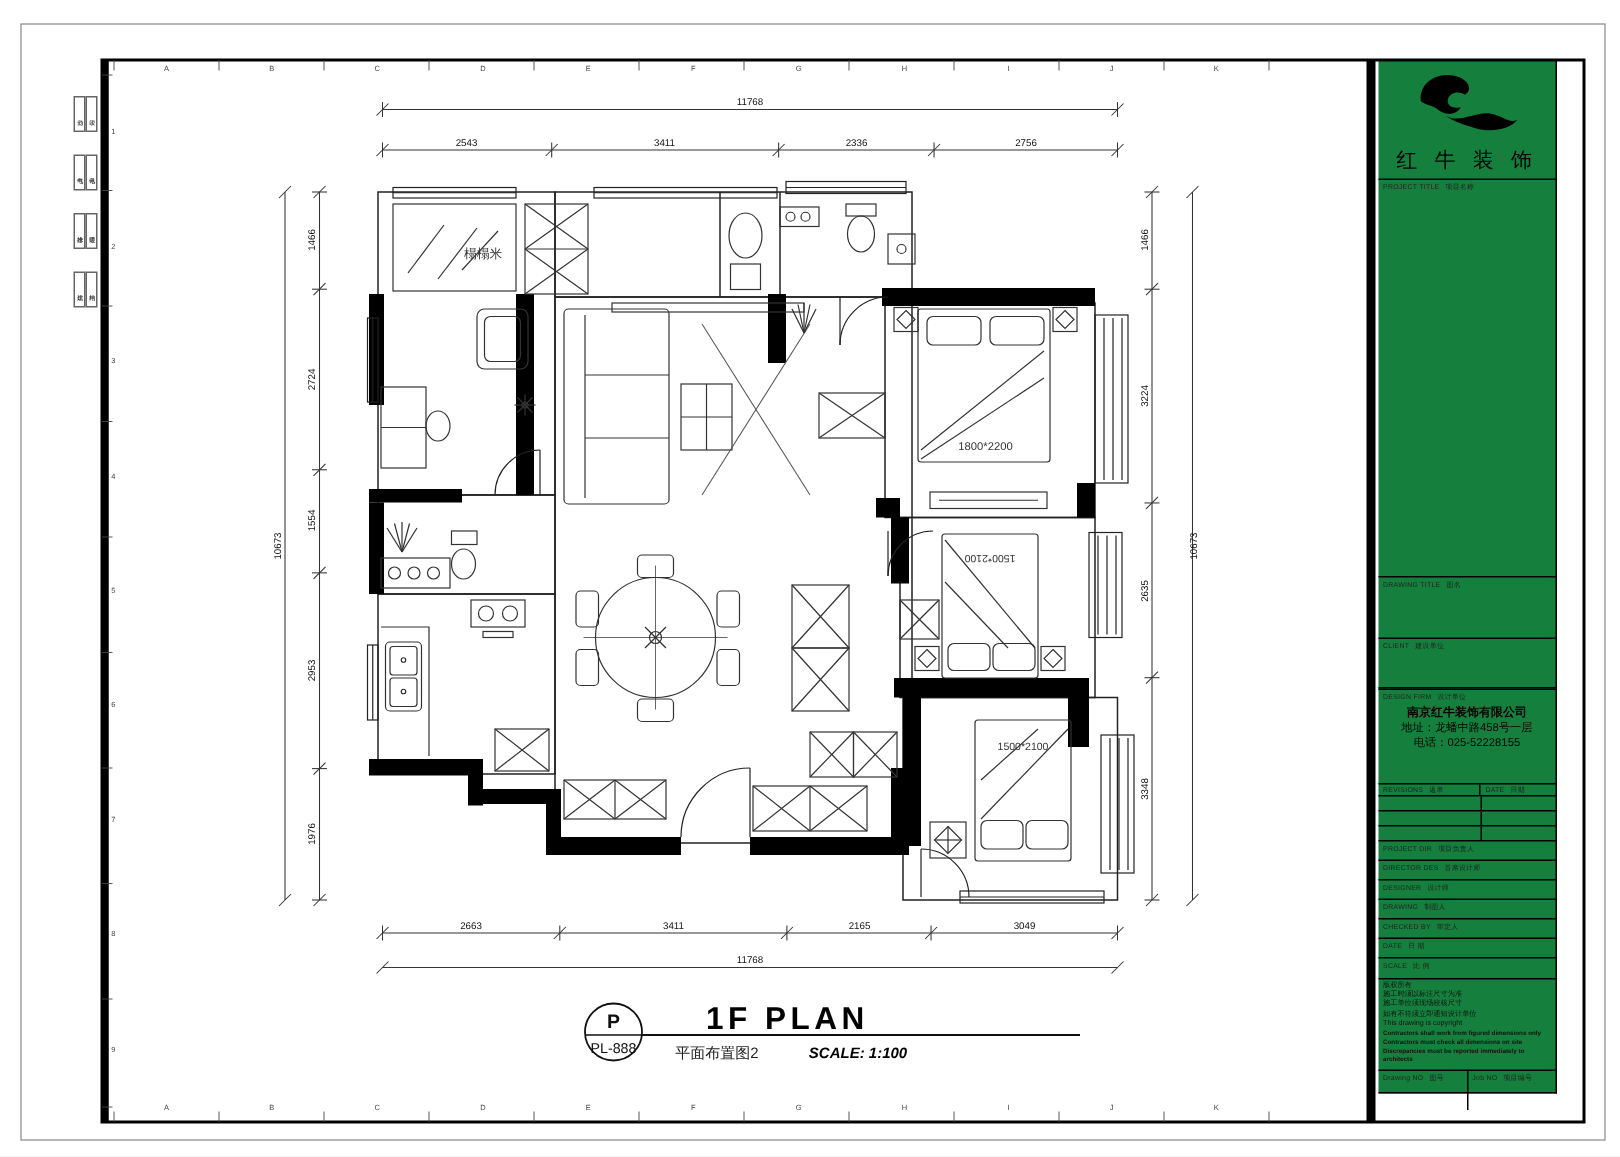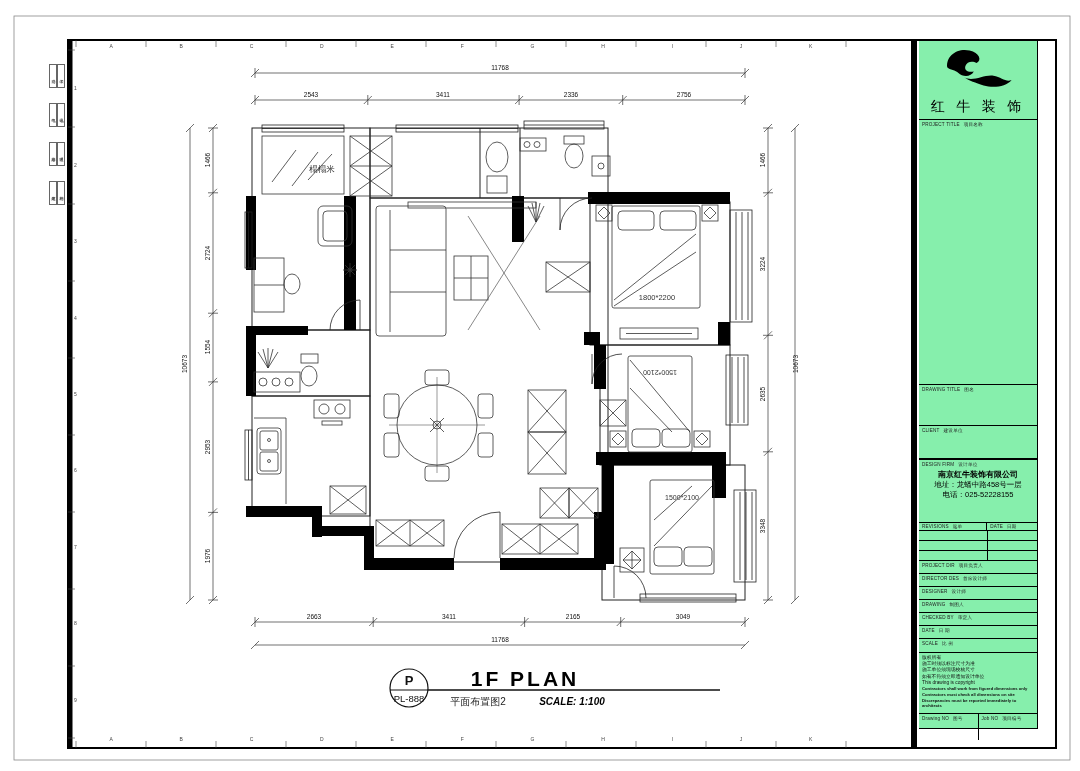--- a/index.html
+++ b/index.html
@@ -9,21 +9,21 @@
   .abs{position:absolute;}
   
   .grid-row{display:flex;justify-content:space-around;align-items:center;font-size:5px;color:#444;}
   .grid-col{display:flex;flex-direction:column;justify-content:space-around;align-items:center;font-size:5px;color:#444;}
   
   .disc{display:grid;grid-template-columns:8px 8px;row-gap:15px;}
   .disc span{writing-mode:vertical-rl;font-size:4px;line-height:8px;border:0.5px solid #666;
              height:22px;display:flex;align-items:center;justify-content:center;color:#333;}
   
   #tb{left:919px;top:40px;width:118px;height:687px;border-right:1px solid #000;border-top:1px solid #000;
-      border-bottom:1px solid #000;background:#86efac;font-size:5px;}
+      border-bottom:1px solid #000;background:#15803d;font-size:5px;}
   #tb-bar{left:911px;top:40px;width:6px;height:708px;background:#000;}
   .tb-sec{border-bottom:1px solid #000;position:relative;box-sizing:border-box;padding:2px 3px;}
   .tb-label{font-size:4.6px;color:#222;letter-spacing:0.2px;white-space:nowrap;}
   .tb-label .zh{margin-left:4px;}
   #tb-logo{height:78px;border-bottom:1px solid #000;position:relative;}
   #tb-logo svg{position:absolute;left:24px;top:4px;}
   .brand{position:absolute;left:0;right:0;bottom:3px;text-align:center;font-size:14px;letter-spacing:4px;
          font-family:"Liberation Serif","DejaVu Serif",serif;color:#000;}
   .firm{ text-align:center;font-size:7.5px;line-height:10px;margin-top:3px;color:#000;}
   .firm .nm{font-weight:bold;font-size:8px;}

